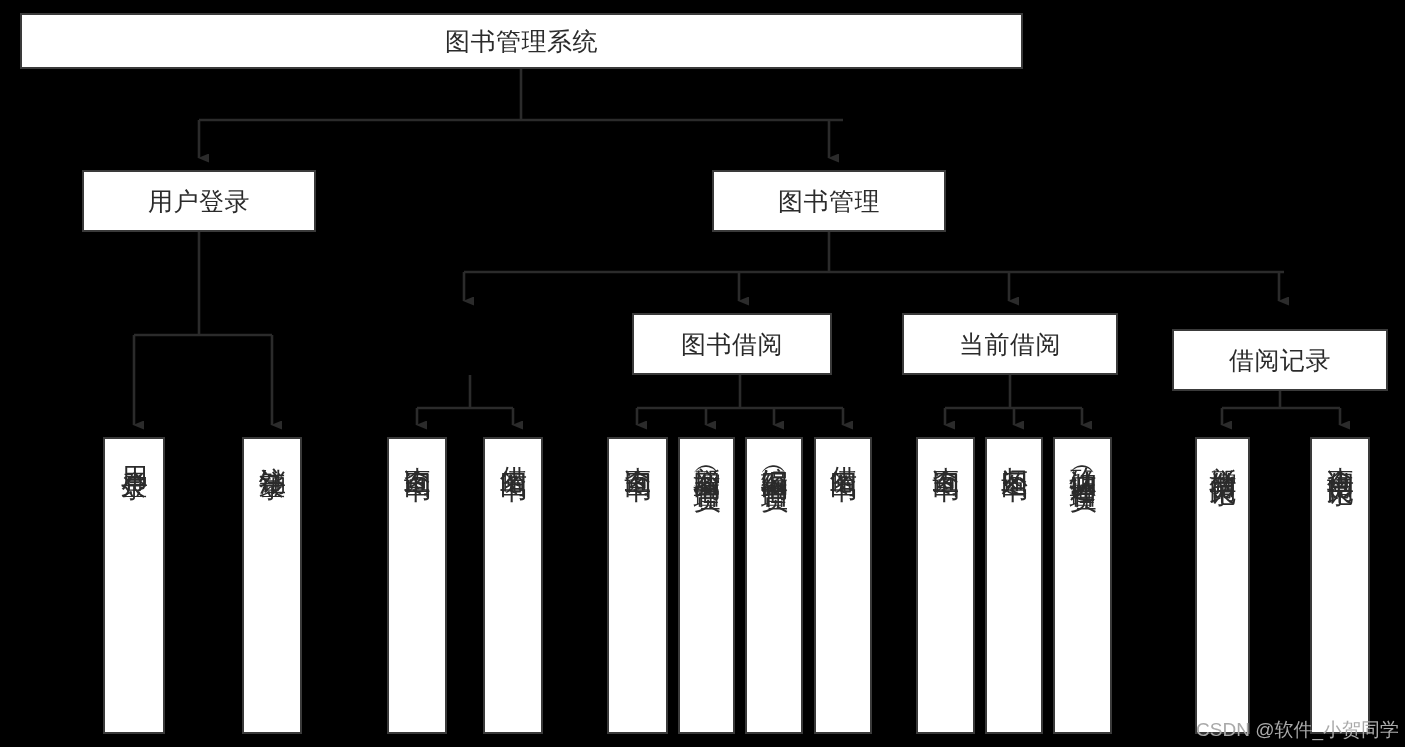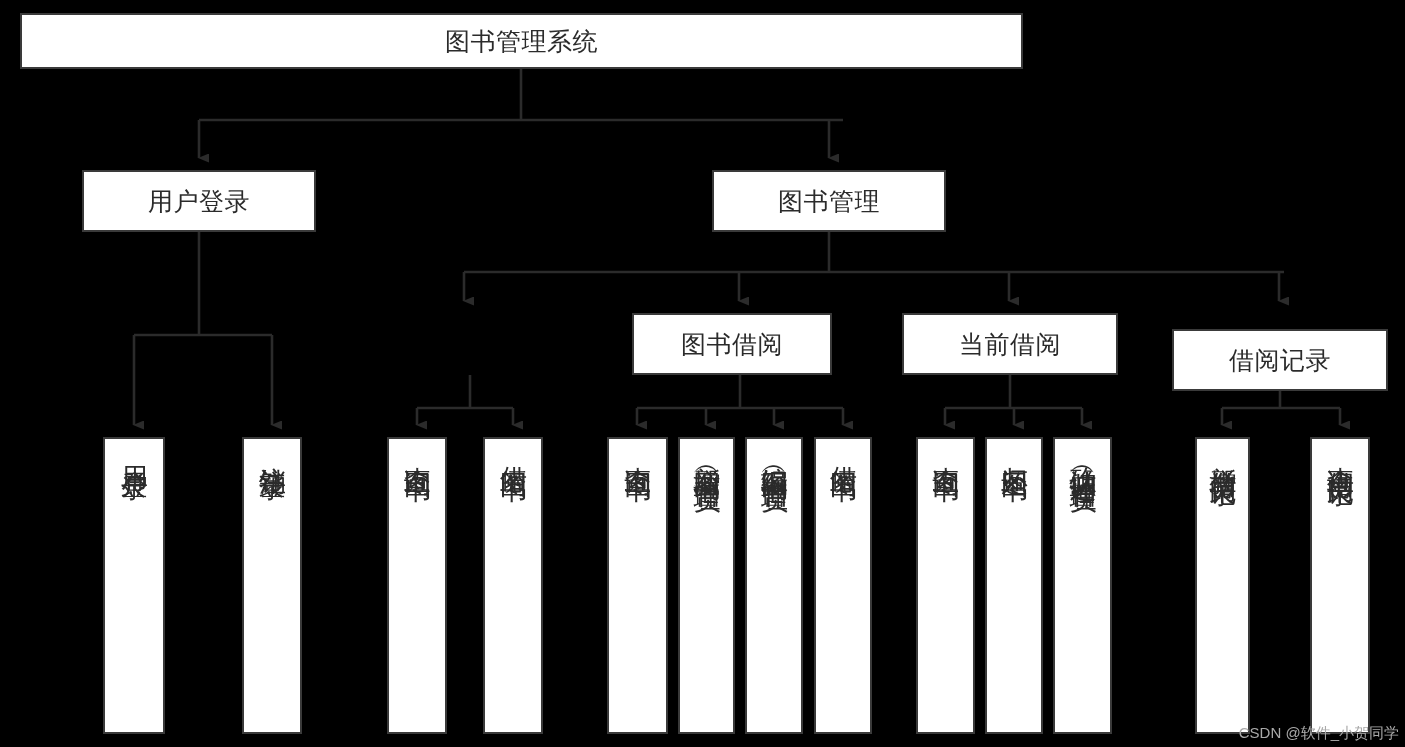--- a/index.html
+++ b/index.html
@@ -54,21 +54,21 @@
     text-orientation: upright;
     font-size: 27px;
     line-height: 1.0;
     letter-spacing: 3px;
     margin: 0 auto;
   }
   #watermark {
     position: absolute;
     right: 6px;
     bottom: 4px;
-    font-size: 15px;
+    font-size: 19px;
     color: #a9a9a9;
     white-space: pre;
     pointer-events: none;
   }
 </style>
 </head>
 <body>
 
 <div id="diagram-root">
 

